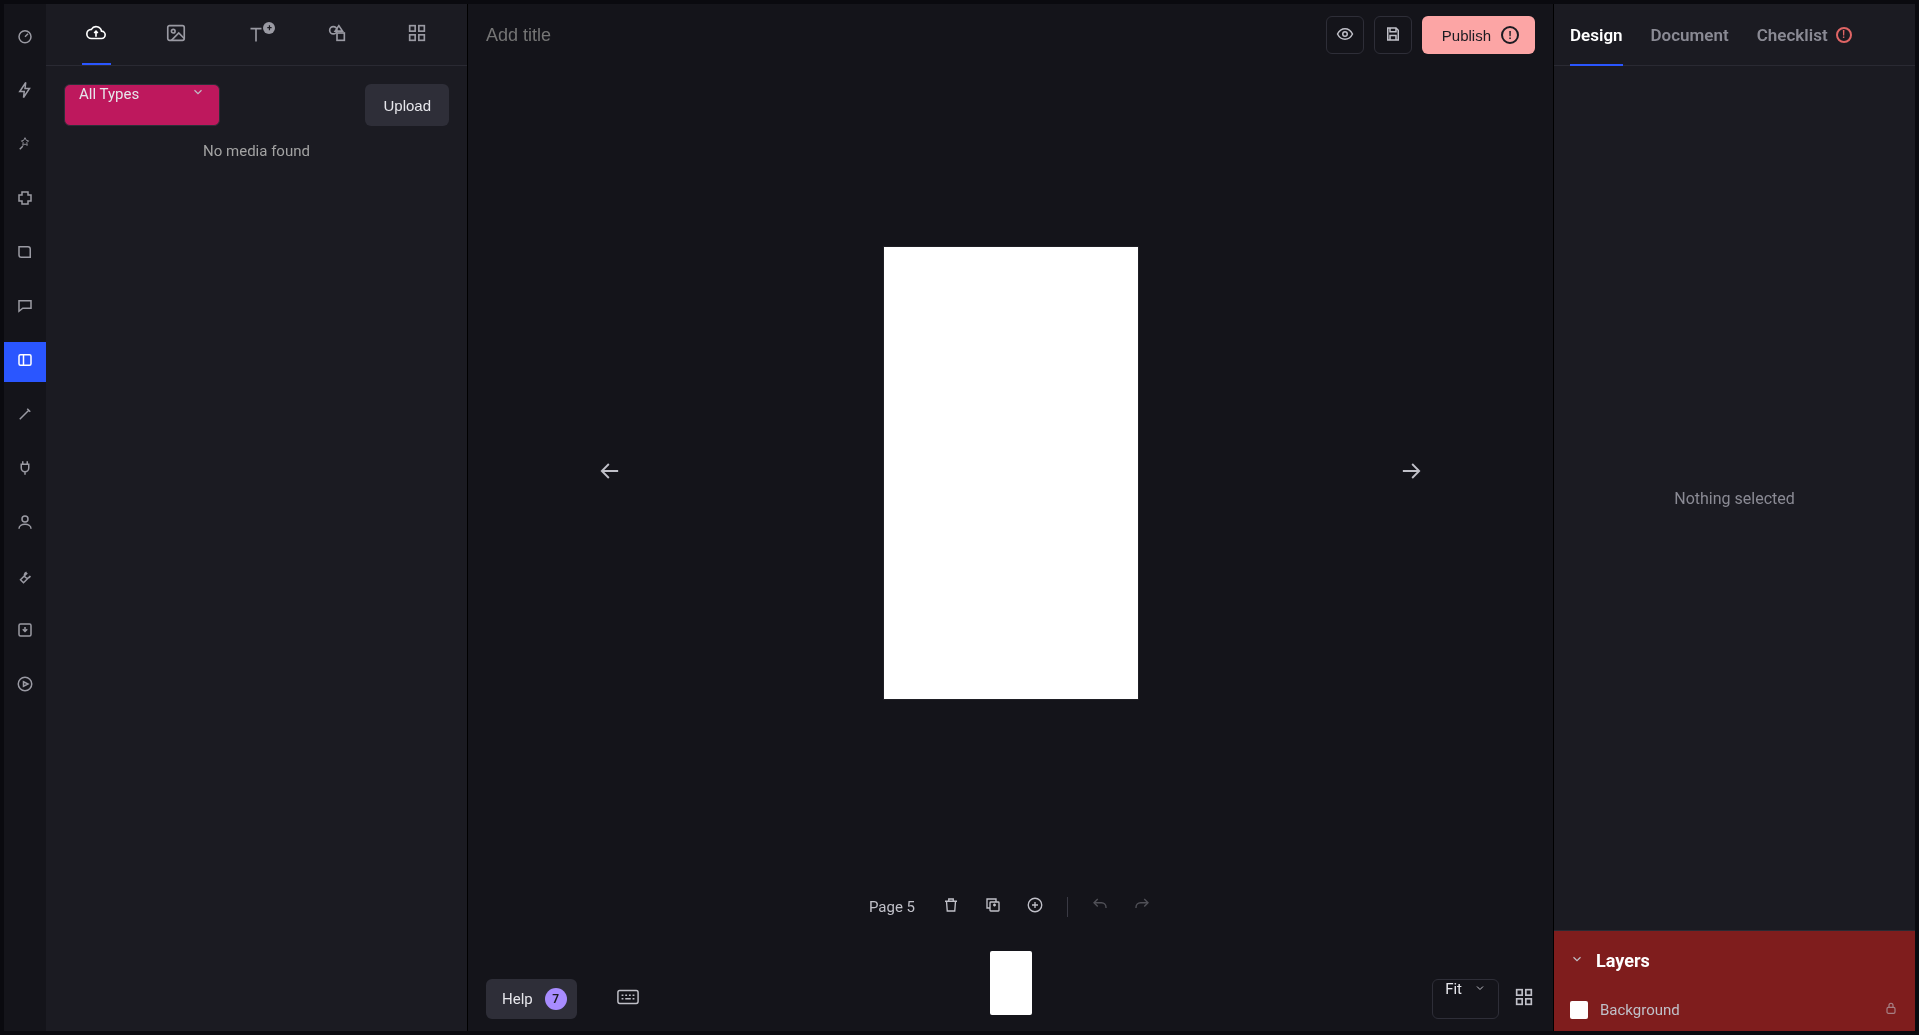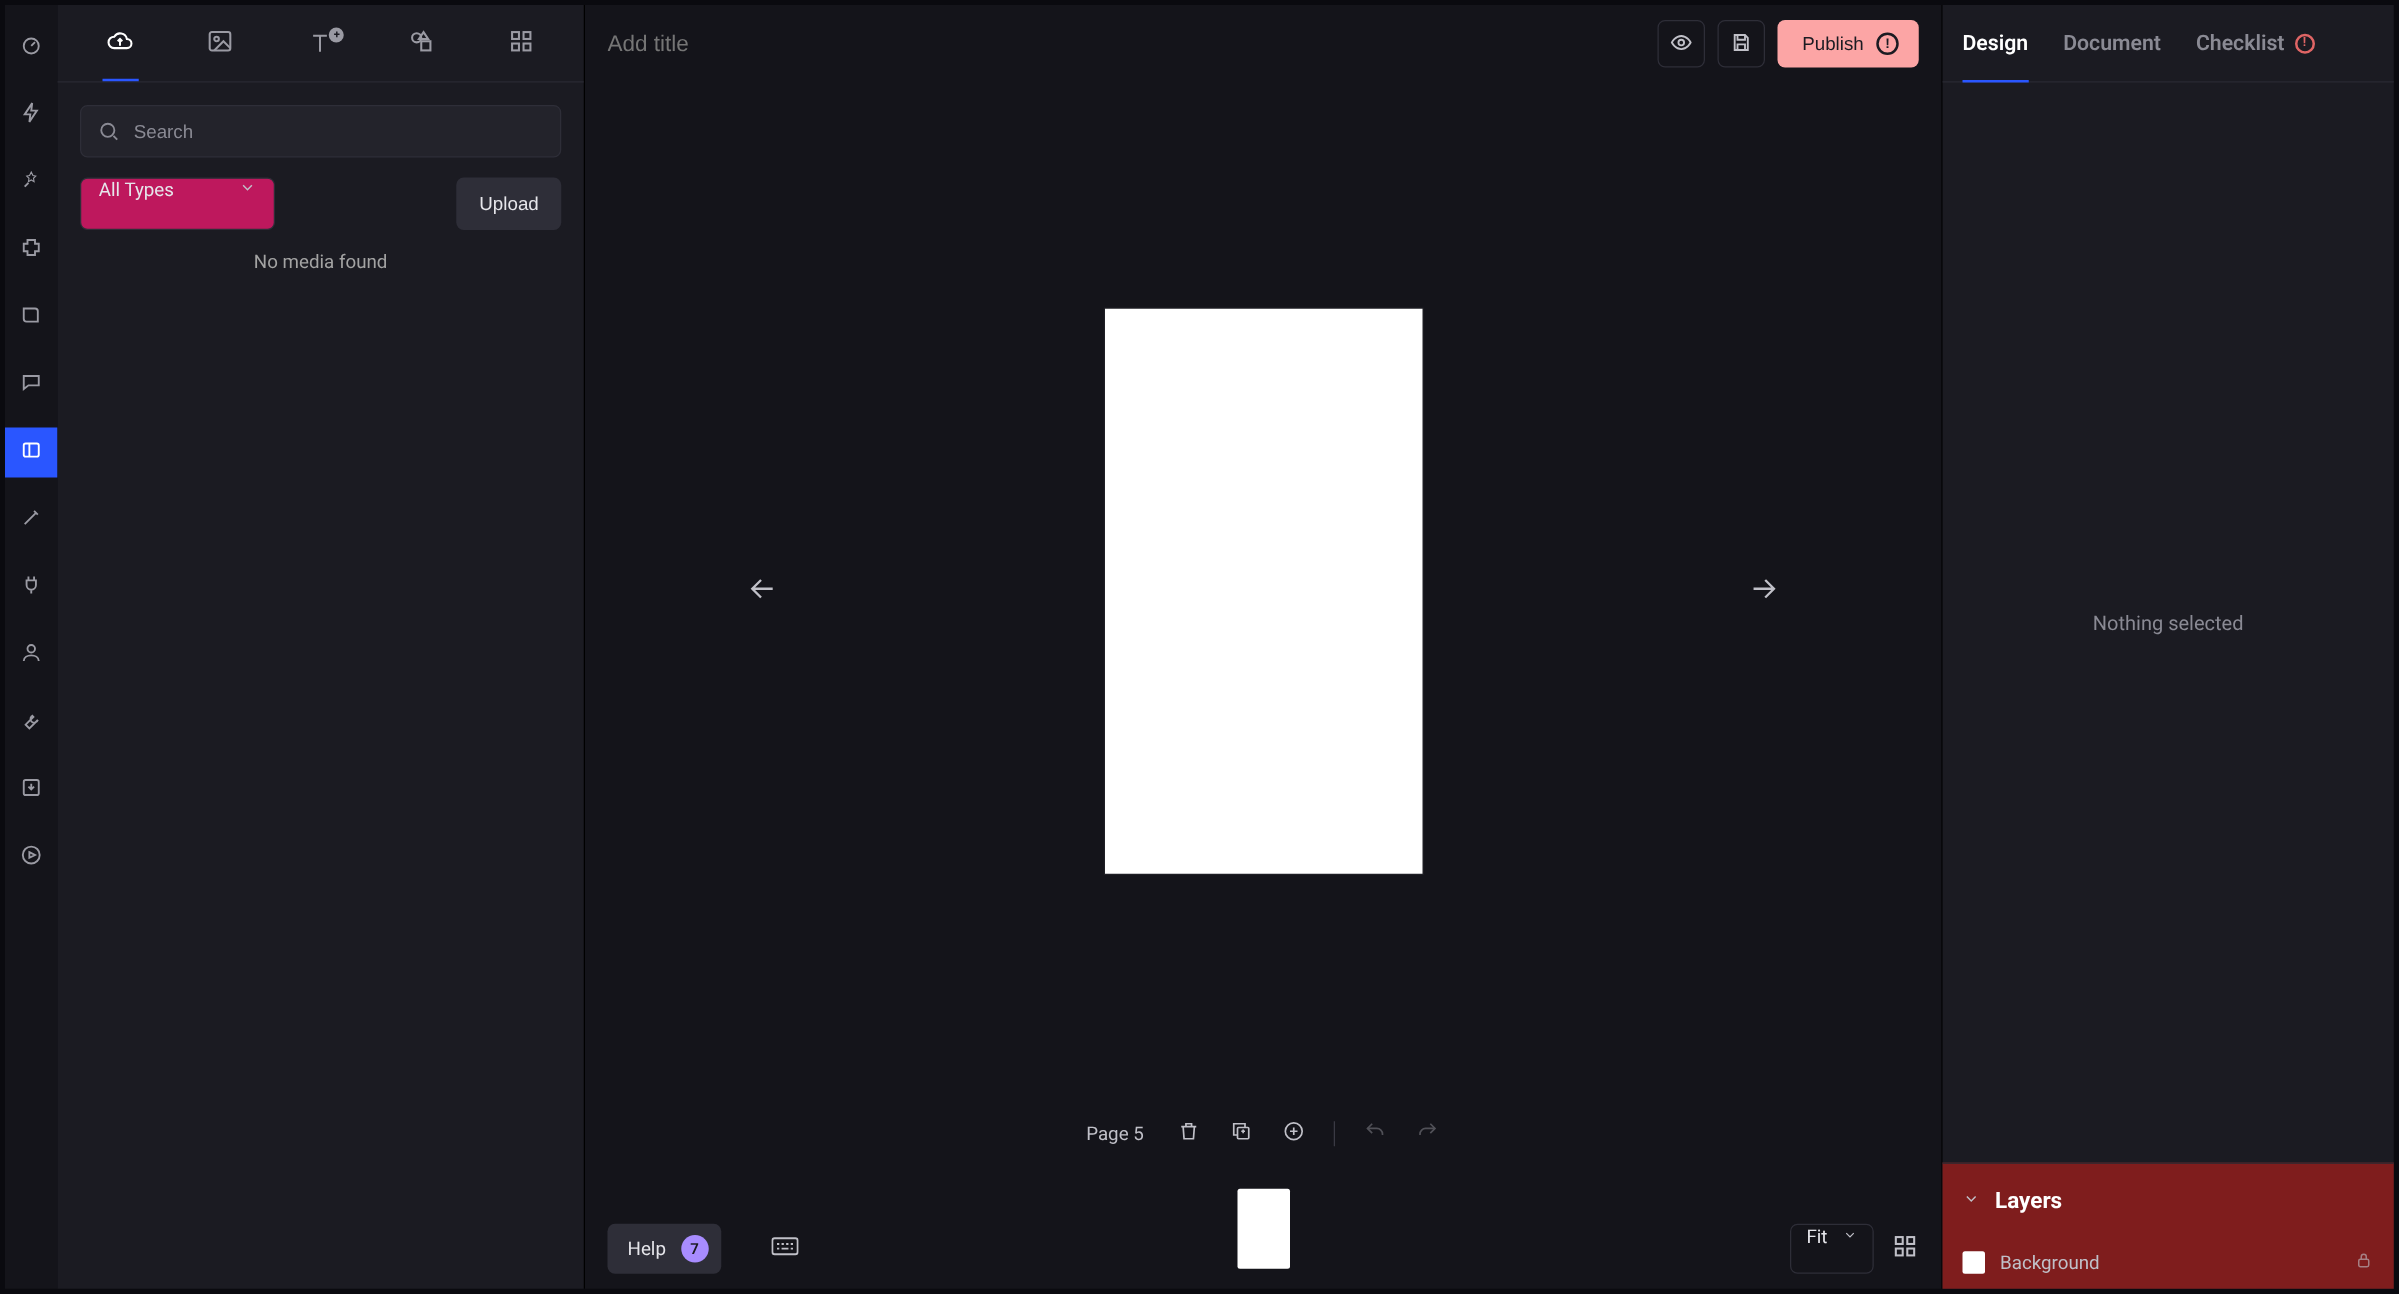--- a/index.html
+++ b/index.html
@@ -489,29 +489,20 @@
               <rect x="4" y="4" width="6" height="6"></rect>
               <rect x="14" y="4" width="6" height="6"></rect>
               <rect x="4" y="14" width="6" height="6"></rect>
               <rect x="14" y="14" width="6" height="6"></rect>
             </svg>
         </span>
       </div>
     </div>
 
     <div class="lp-body">
-      <div class="search-wrap">
-        <span>
-          <svg viewBox="0 0 24 24">
-              <circle cx="11" cy="11" r="7"></circle>
-              <path d="M21 21l-4-4"></path>
-            </svg>
-        </span>
-        <input class="search-input" type="text" placeholder="Search" style="">
-      </div>
 
       <div class="filter-row">
         <div class="dropdown">
           <span>All Types</span>
           <span>
             <svg viewBox="0 0 24 24">
                 <path d="M6 9l6 6 6-6"></path>
               </svg>
           </span>
         </div>

